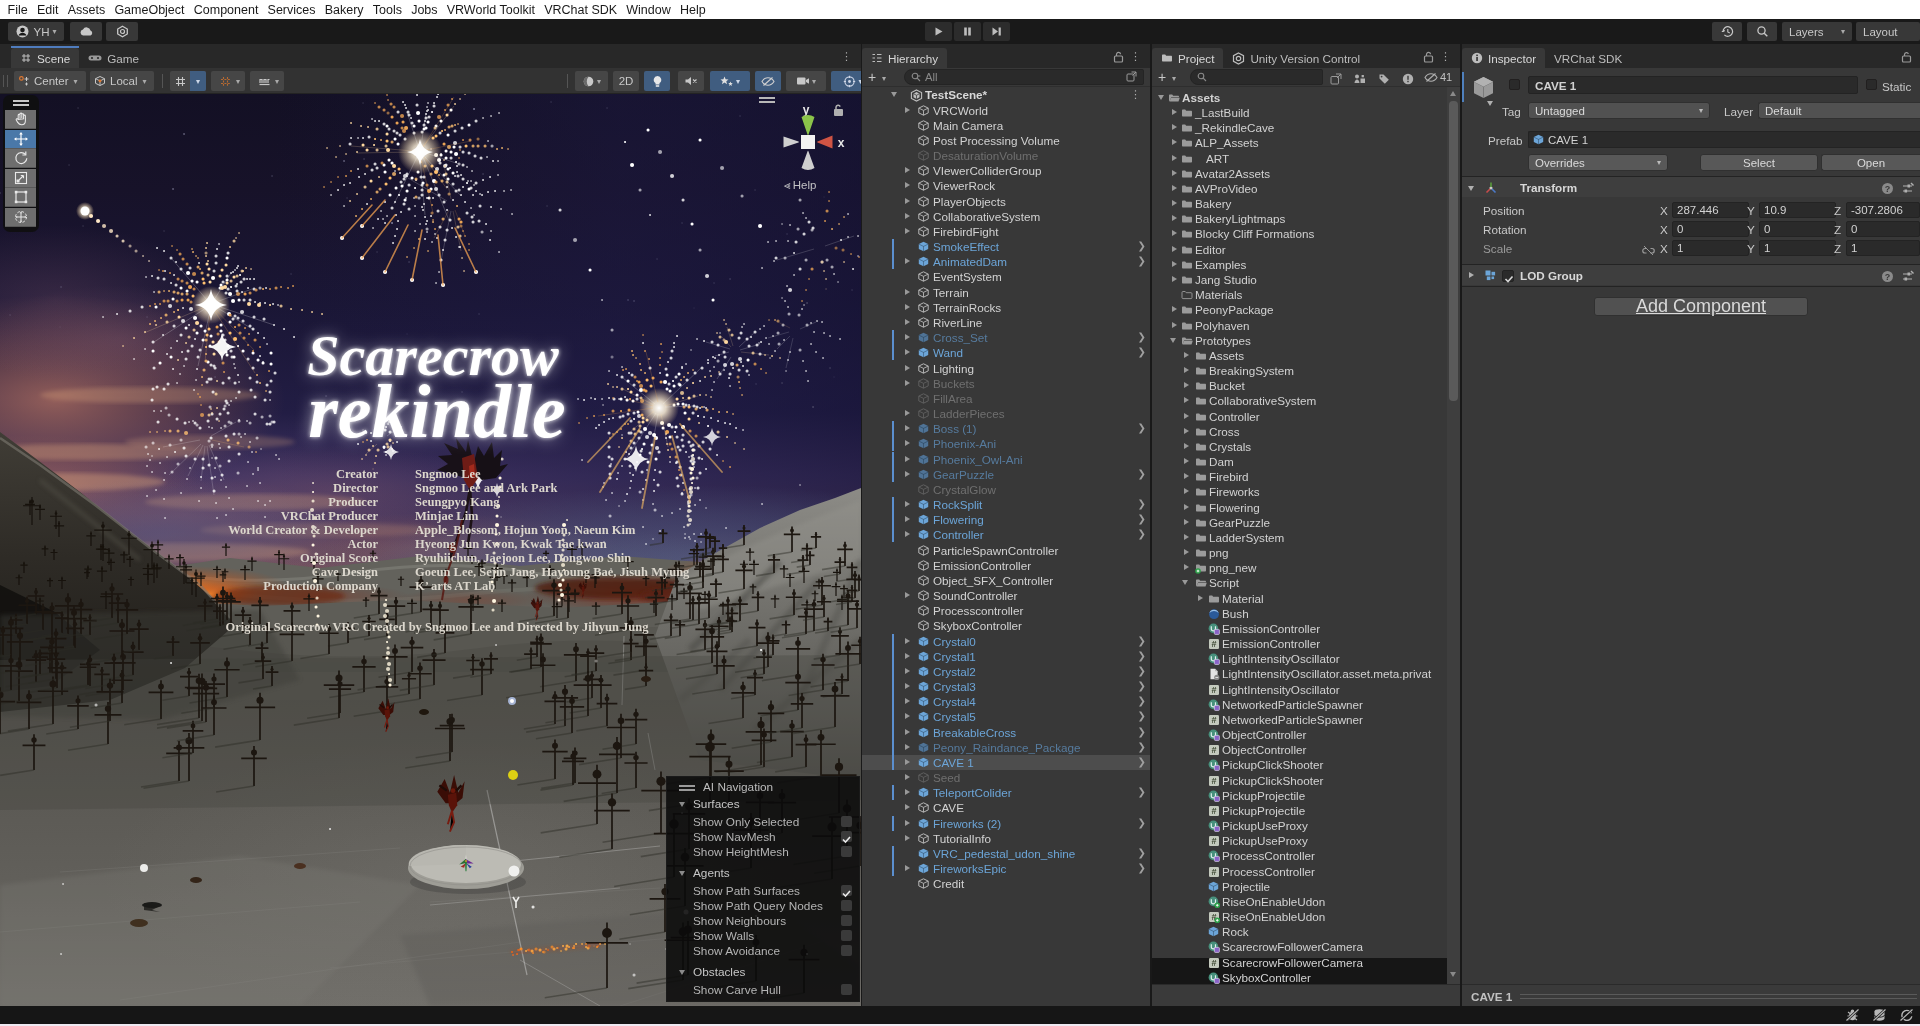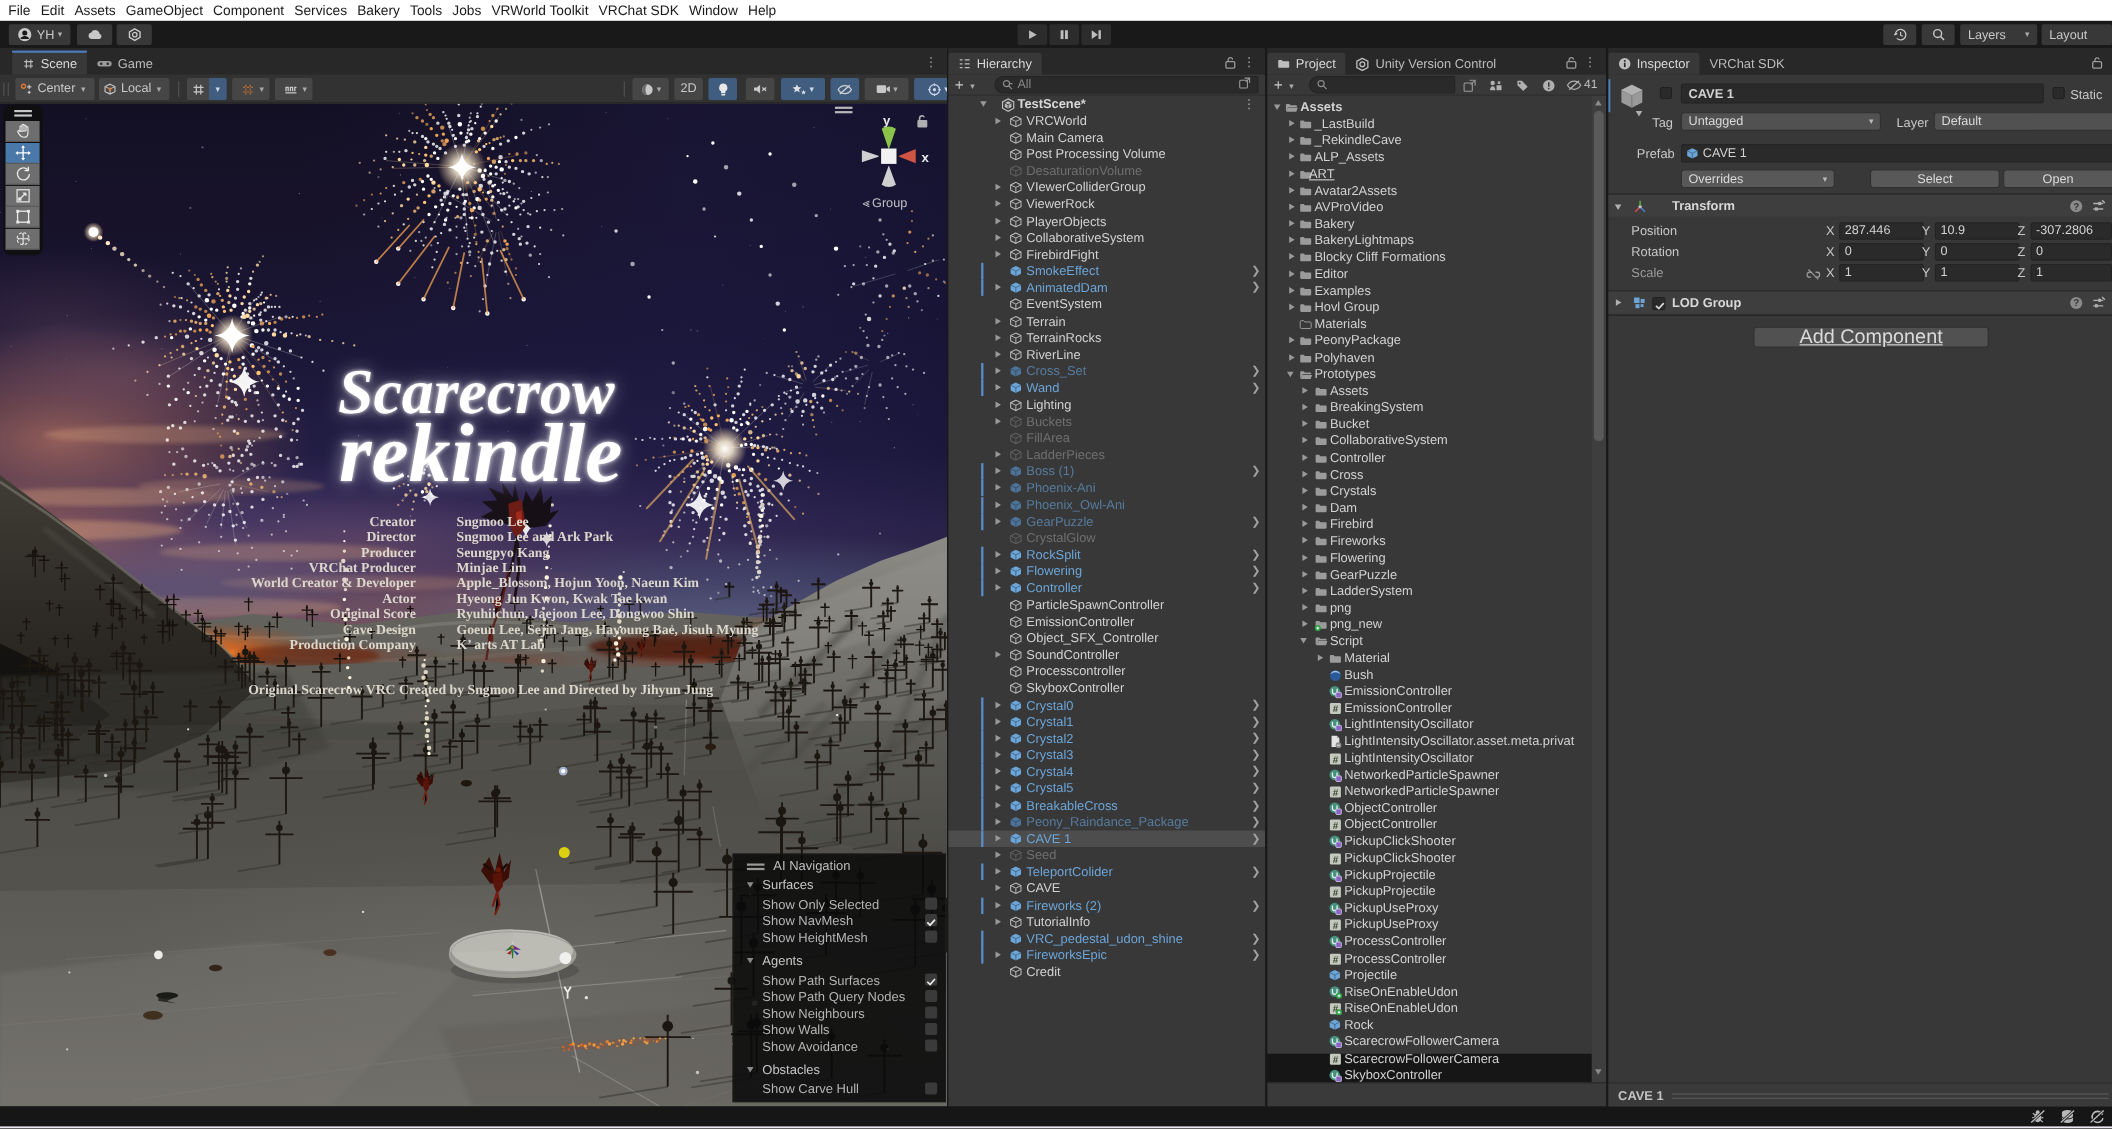--- a/index.html
+++ b/index.html
@@ -1024,21 +1024,21 @@
         </div><div class="abs" style="left:759px;top:3px;width:16px;height:2px;background:#b8b8b8;"></div><div class="abs" style="left:759px;top:7px;width:16px;height:2px;background:#b8b8b8;"></div><svg class="abs" style="left:775px;top:8px;" width="70" height="72" viewBox="0 0 70 72">
 <text x="31" y="12" font-size="12" fill="#e8e8e8" font-family="Liberation Sans" font-weight="bold" text-anchor="middle">y</text>
 <path d="M26.5 15Q33 11 39.5 15L33.5 32.5Q33 34 32.5 32.5Z" fill="#8bc34a"></path>
 <rect x="59" y="7" width="9" height="7" rx="1" fill="#b0b0b0"></rect>
           <path d="M61 7V5.2A2.2 2.2 0 0 1 65.2 4.6" stroke="#b0b0b0" stroke-width="1.5" fill="none"></path>
 <rect x="26" y="33" width="14" height="14" fill="#f2f2f2"></rect>
 <path d="M57.5 33.5L57.5 46.5L42.5 40.5Q41.5 40 42.5 39.5Z" fill="#d05444"></path>
 <text x="66" y="45" font-size="12" fill="#e8e8e8" font-family="Liberation Sans" font-weight="bold" text-anchor="middle">x</text>
 <path d="M8.5 34.5L8.5 45.5L23.5 40.5Q24.5 40 23.5 39.5Z" fill="#cfcfcf"></path>
 <path d="M26.5 66Q33 70 39.5 66L33.5 49.5Q33 48 32.5 49.5Z" fill="#cfcfcf"></path>
-</svg><div class="abs" style="left:784px;top:85px;color:#c2c2c4;font-size:11.5px;">⪡ Group</div><div class="abs" style="left:666px;top:682px;width:194px;height:226px;background:rgba(10,10,10,0.88);border:1px solid #1a1a1a;">
+</svg><div class="abs" style="left:784px;top:85px;color:#c2c2c4;font-size:11.5px;">⪡ Help</div><div class="abs" style="left:666px;top:682px;width:194px;height:226px;background:rgba(10,10,10,0.88);border:1px solid #1a1a1a;">
           <div class="abs" style="left:12px;top:8px;width:16px;height:1.6px;background:#9a9a9a;"></div>
           <div class="abs" style="left:12px;top:12px;width:16px;height:1.6px;background:#9a9a9a;"></div>
           <div class="abs" style="left:36px;top:3px;color:#bcbcbc;font-size:11.8px;">AI Navigation</div>
           <div class="arrd" style="left:12px;top:25px;border-top-color:#8a8a8a;"></div>
           <div class="abs" style="left:26px;top:20px;color:#c6c6c6;font-size:11.8px;">Surfaces</div>
           <div class="abs" style="left:26px;top:38px;color:#b4b4b4;font-size:11.8px;">Show Only Selected</div>
           <div class="abs" style="left:174px;top:39px;width:11px;height:11px;background:#3a3a3a;border-radius:2px;"></div>
           <div class="abs" style="left:26px;top:53px;color:#b4b4b4;font-size:11.8px;">Show NavMesh</div>
           <div class="abs" style="left:174px;top:54px;width:11px;height:11px;background:#3a3a3a;border-radius:2px;"><svg width="11" height="11" viewBox="0 0 11 11">
               <path d="M2 5.5L4.5 8L9 3" stroke="#e8e8e8" stroke-width="1.6" fill="none"></path>
@@ -1643,21 +1643,21 @@
           <div class="abs" style="left:29px;top:2px;"><svg class="icon" width="12" height="12" viewBox="0 0 12 12" style="">
               <path d="M1 3.5C1 2.9 1.4 2.5 2 2.5H4.2L5.2 3.7H10C10.6 3.7 11 4.1 11 4.7V8.6C11 9.2 10.6 9.6 10 9.6H2C1.4 9.6 1 9.2 1 8.6Z" fill="#9b9b9b"></path>
             </svg></div>
           <div class="abs" style="left:43px;top:1px;color:#d2d2d2;white-space:nowrap;">ALP_Assets</div>
         </div>
         <div class="row" style="top:63.6px;overflow:hidden;">
           <div class="arr" style="left:20px;top:4px;"></div>
           <div class="abs" style="left:29px;top:2px;"><svg class="icon" width="12" height="12" viewBox="0 0 12 12" style="">
               <path d="M1 3.5C1 2.9 1.4 2.5 2 2.5H4.2L5.2 3.7H10C10.6 3.7 11 4.1 11 4.7V8.6C11 9.2 10.6 9.6 10 9.6H2C1.4 9.6 1 9.2 1 8.6Z" fill="#9b9b9b"></path>
             </svg></div>
-          <div class="abs" style="left:38px;top:1px;color:#d2d2d2;white-space:nowrap;text-decoration:underline;">ART</div>
+          <div class="abs" style="left:54px;top:1px;color:#d2d2d2;white-space:nowrap;">ART</div>
         </div>
         <div class="row" style="top:78.8px;overflow:hidden;">
           <div class="arr" style="left:20px;top:4px;"></div>
           <div class="abs" style="left:29px;top:2px;"><svg class="icon" width="12" height="12" viewBox="0 0 12 12" style="">
               <path d="M1 3.5C1 2.9 1.4 2.5 2 2.5H4.2L5.2 3.7H10C10.6 3.7 11 4.1 11 4.7V8.6C11 9.2 10.6 9.6 10 9.6H2C1.4 9.6 1 9.2 1 8.6Z" fill="#9b9b9b"></path>
             </svg></div>
           <div class="abs" style="left:43px;top:1px;color:#d2d2d2;white-space:nowrap;">Avatar2Assets</div>
         </div>
         <div class="row" style="top:93.9px;overflow:hidden;">
           <div class="arr" style="left:20px;top:4px;"></div>
@@ -1699,21 +1699,21 @@
           <div class="abs" style="left:29px;top:2px;"><svg class="icon" width="12" height="12" viewBox="0 0 12 12" style="">
               <path d="M1 3.5C1 2.9 1.4 2.5 2 2.5H4.2L5.2 3.7H10C10.6 3.7 11 4.1 11 4.7V8.6C11 9.2 10.6 9.6 10 9.6H2C1.4 9.6 1 9.2 1 8.6Z" fill="#9b9b9b"></path>
             </svg></div>
           <div class="abs" style="left:43px;top:1px;color:#d2d2d2;white-space:nowrap;">Examples</div>
         </div>
         <div class="row" style="top:184.9px;overflow:hidden;">
           <div class="arr" style="left:20px;top:4px;"></div>
           <div class="abs" style="left:29px;top:2px;"><svg class="icon" width="12" height="12" viewBox="0 0 12 12" style="">
               <path d="M1 3.5C1 2.9 1.4 2.5 2 2.5H4.2L5.2 3.7H10C10.6 3.7 11 4.1 11 4.7V8.6C11 9.2 10.6 9.6 10 9.6H2C1.4 9.6 1 9.2 1 8.6Z" fill="#9b9b9b"></path>
             </svg></div>
-          <div class="abs" style="left:43px;top:1px;color:#d2d2d2;white-space:nowrap;">Hovl Group</div>
+          <div class="abs" style="left:43px;top:1px;color:#d2d2d2;white-space:nowrap;">Jang Studio</div>
         </div>
         <div class="row" style="top:200.1px;overflow:hidden;">
           <div class="abs" style="left:29px;top:2px;"><svg class="icon" width="12" height="12" viewBox="0 0 12 12" style="">
               <path d="M1 3.5C1 2.9 1.4 2.5 2 2.5H4.2L5.2 3.7H10C10.6 3.7 11 4.1 11 4.7V8.6C11 9.2 10.6 9.6 10 9.6H2C1.4 9.6 1 9.2 1 8.6Z" fill="none" stroke="#9b9b9b" stroke-width="0.9"></path>
             </svg></div>
           <div class="abs" style="left:43px;top:1px;color:#d2d2d2;white-space:nowrap;">Materials</div>
         </div>
         <div class="row" style="top:215.3px;overflow:hidden;">
           <div class="arr" style="left:20px;top:4px;"></div>
           <div class="abs" style="left:29px;top:2px;"><svg class="icon" width="12" height="12" viewBox="0 0 12 12" style="">

